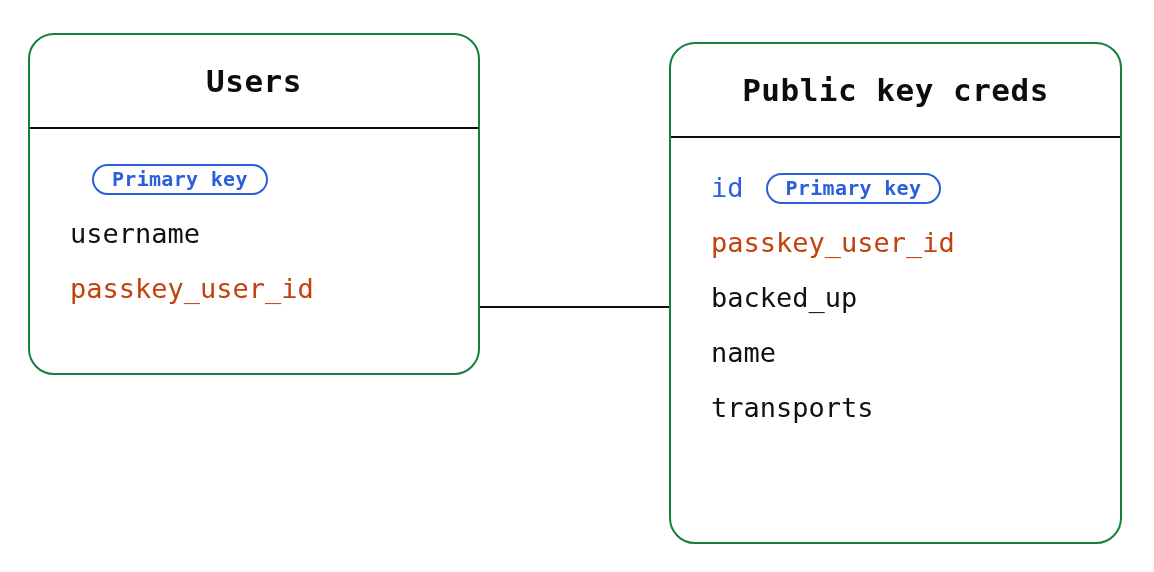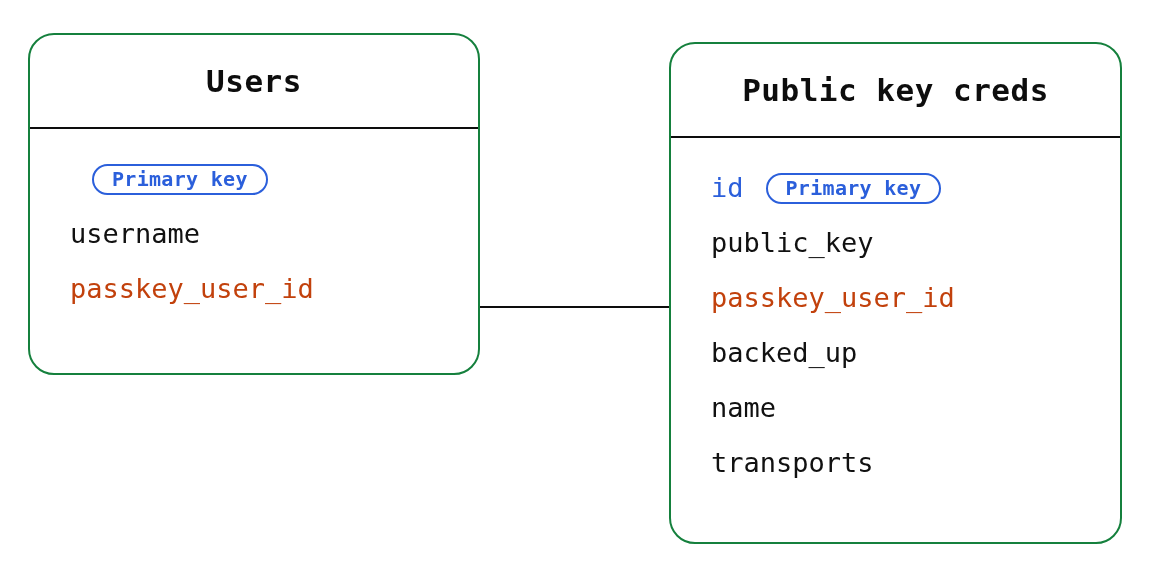--- a/index.html
+++ b/index.html
@@ -119,23 +119,20 @@
     <div class="entity" style="left: 669px; top: 33px; width: 453px; height: 502px; margin-top: 9px;">
       <div class="entity-header">
         <div class="entity-title">Public key creds</div>
       </div>
       <div class="entity-body">
         <div class="field-row">
           <span class="field-name pk">id</span>
           <span class="badge">Primary key</span>
         </div>
         <div class="field-row">
-          <span class="field-name plain">public_key</span>
-        </div>
-        <div class="field-row">
           <span class="field-name fk">passkey_user_id</span>
         </div>
         <div class="field-row">
           <span class="field-name plain">backed_up</span>
         </div>
         <div class="field-row">
           <span class="field-name plain">name</span>
         </div>
         <div class="field-row">
           <span class="field-name plain">transports</span>

